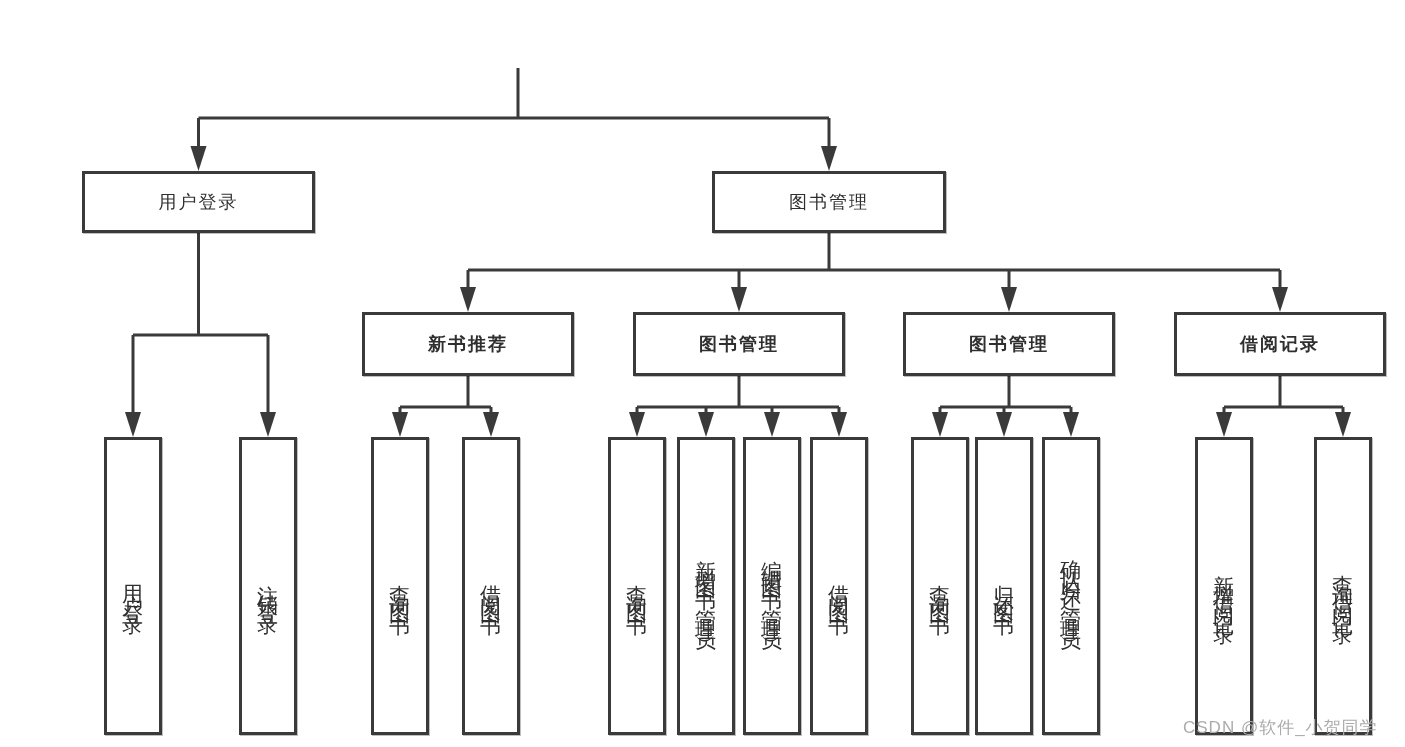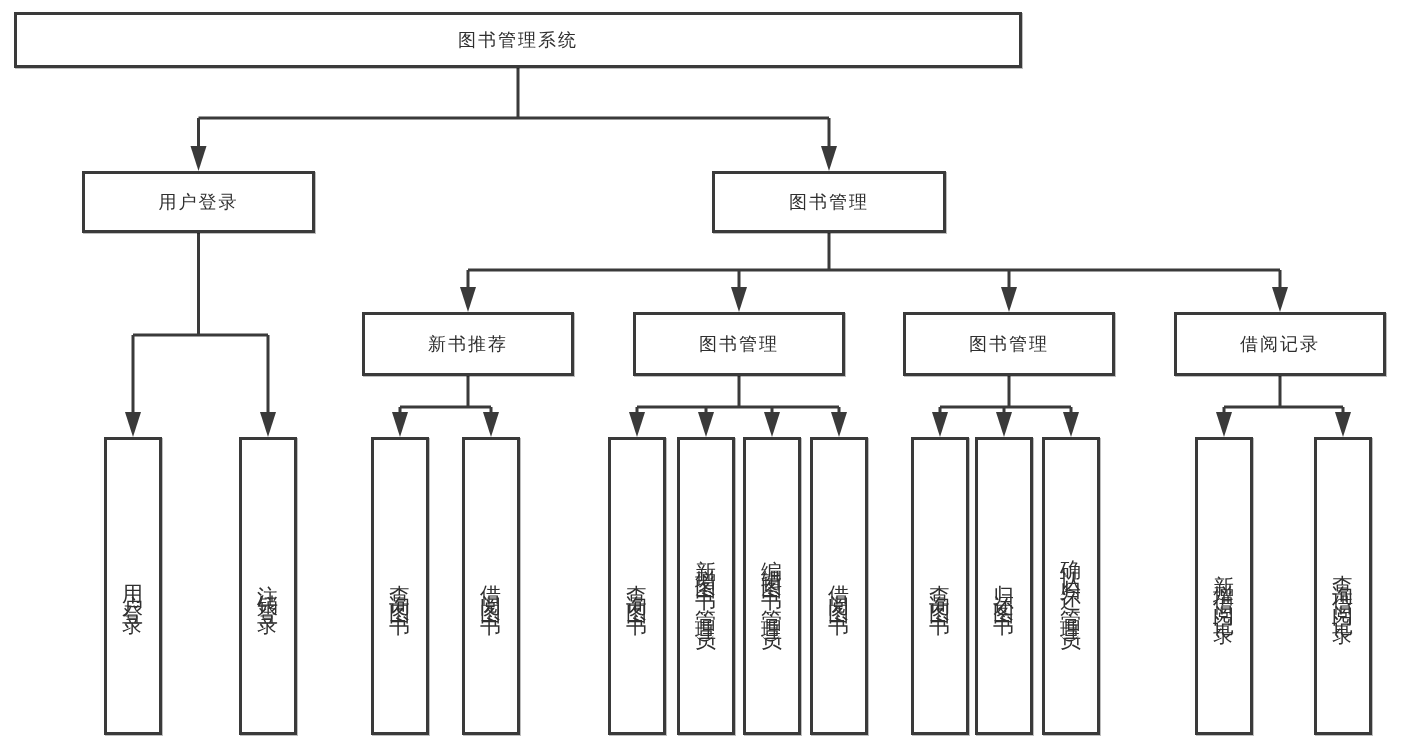--- a/index.html
+++ b/index.html
@@ -19,21 +19,21 @@
     background:#ffffff;
     display:flex;align-items:center;justify-content:center;
     font-size:18px;
     letter-spacing:2px;
     text-align:center;
     box-shadow:1px 1px 0 rgba(0,0,0,0.25);
   }
   .root{left:14px;top:12px;width:1008px;height:56px;}
   .lvl2-a{left:82px;top:171px;width:233px;height:62px;}
   .lvl2-b{left:712px;top:171px;width:234px;height:62px;}
-  .lvl3{top:312px;width:212px;height:64px;}
+  .lvl3{top:312px;width:212px;height:64px;font-weight:bold;}
   .lvl3-a{left:362px;}
   .lvl3-b{left:633px;}
   .lvl3-c{left:903px;}
   .lvl3-d{left:1174px;}
   .leaf{
     top:437px;width:58px;height:298px;
     writing-mode:vertical-rl;
     text-orientation:mixed;
     font-size:21px;
     letter-spacing:10px;
@@ -97,21 +97,20 @@
       <polygon points="764,412 780,412 772,437"></polygon>
       <polygon points="831,412 847,412 839,437"></polygon>
       <polygon points="932,412 948,412 940,437"></polygon>
       <polygon points="996,412 1012,412 1004,437"></polygon>
       <polygon points="1063,412 1079,412 1071,437"></polygon>
       <polygon points="1216,412 1232,412 1224,437"></polygon>
       <polygon points="1335,412 1351,412 1343,437"></polygon>
     </g>
   </svg>
 
-  <div class="node root">图书管理系统</div>
 
   <div class="node lvl2-a">用户登录</div>
   <div class="node lvl2-b">图书管理</div>
 
   <div class="node lvl3 lvl3-a">新书推荐</div>
   <div class="node lvl3 lvl3-b">图书管理</div>
   <div class="node lvl3 lvl3-c">图书管理</div>
   <div class="node lvl3 lvl3-d">借阅记录</div>
 
   <div class="node leaf leaf-1">用户登录</div>
@@ -125,14 +124,15 @@
   <div class="node leaf leaf-7">编辑图书（管理员）</div>
   <div class="node leaf leaf-8">借阅图书</div>
 
   <div class="node leaf leaf-9">查询图书</div>
   <div class="node leaf leaf-10">归还图书</div>
   <div class="node leaf leaf-11">确认归还（管理员）</div>
 
   <div class="node leaf leaf-12">新增借阅记录</div>
   <div class="node leaf leaf-13">查询借阅记录</div>
 
+  <div class="watermark">CSDN @软件_小贺同学</div>
 
 </div>
 
 </body></html>

